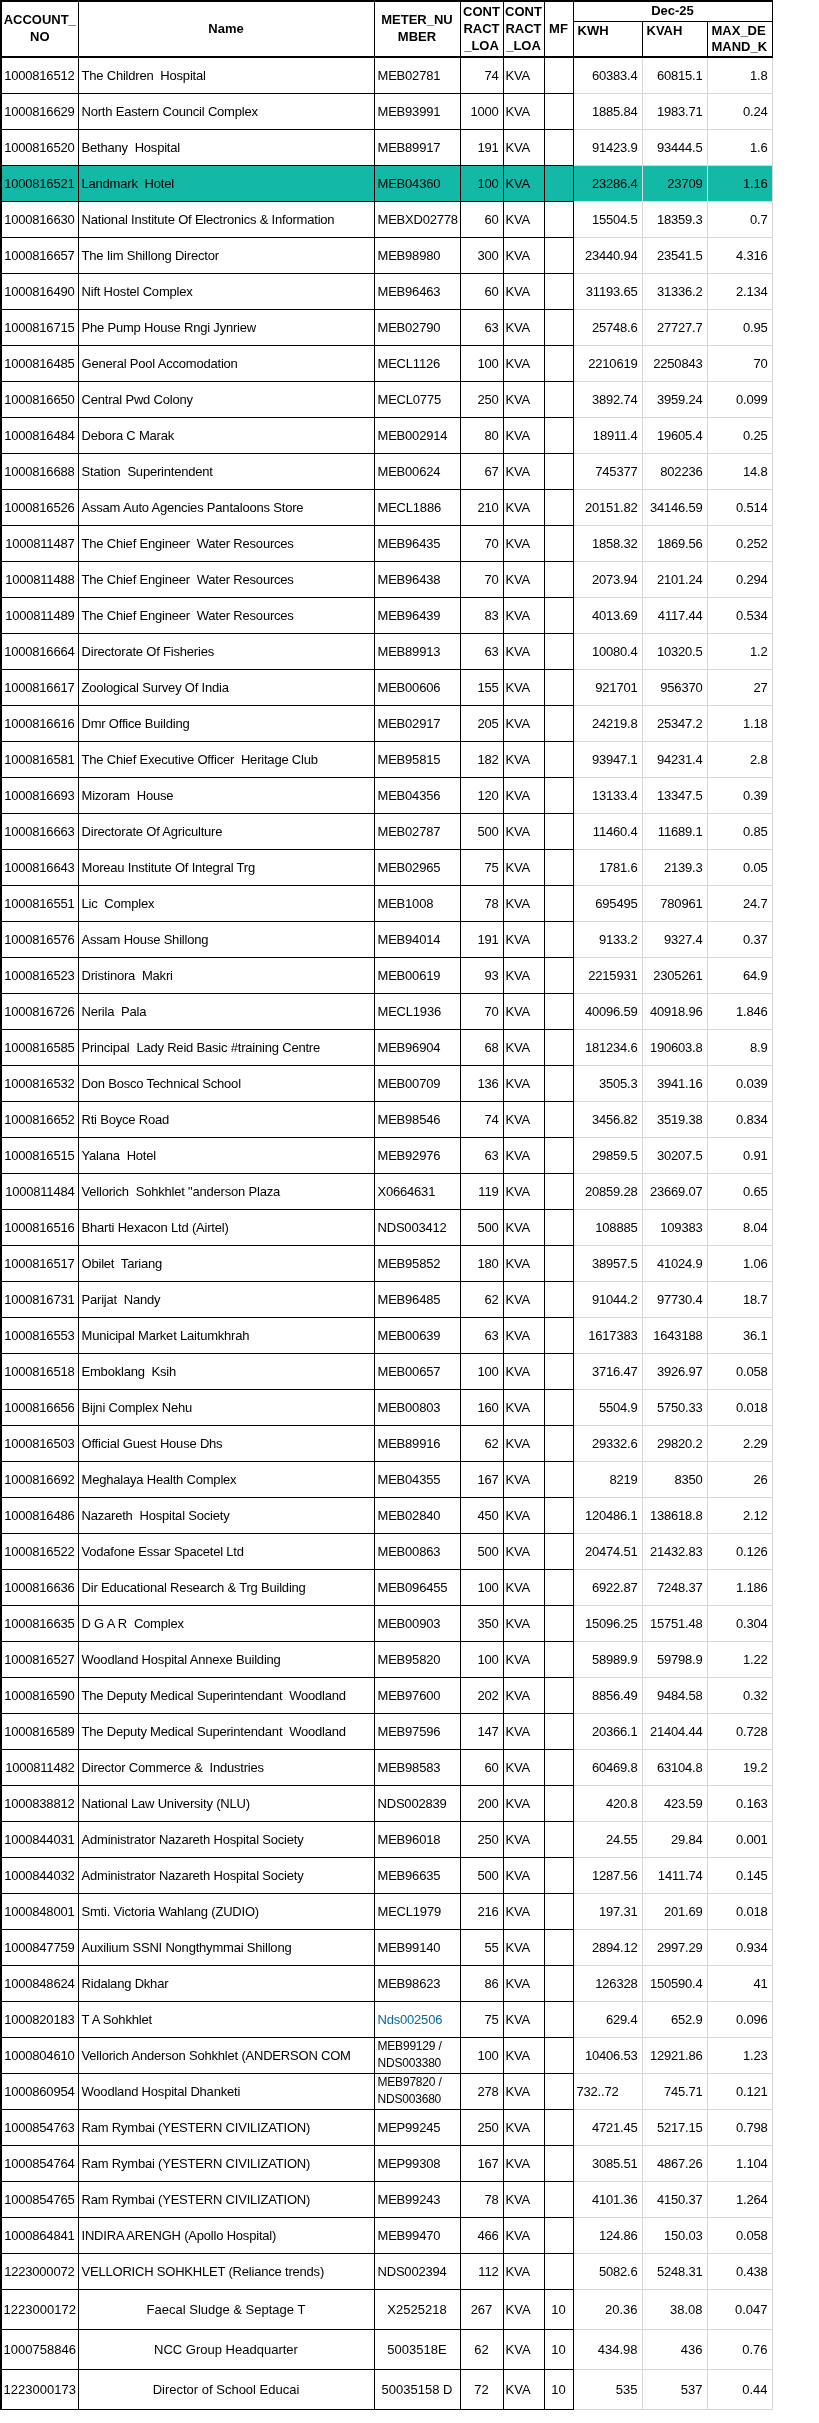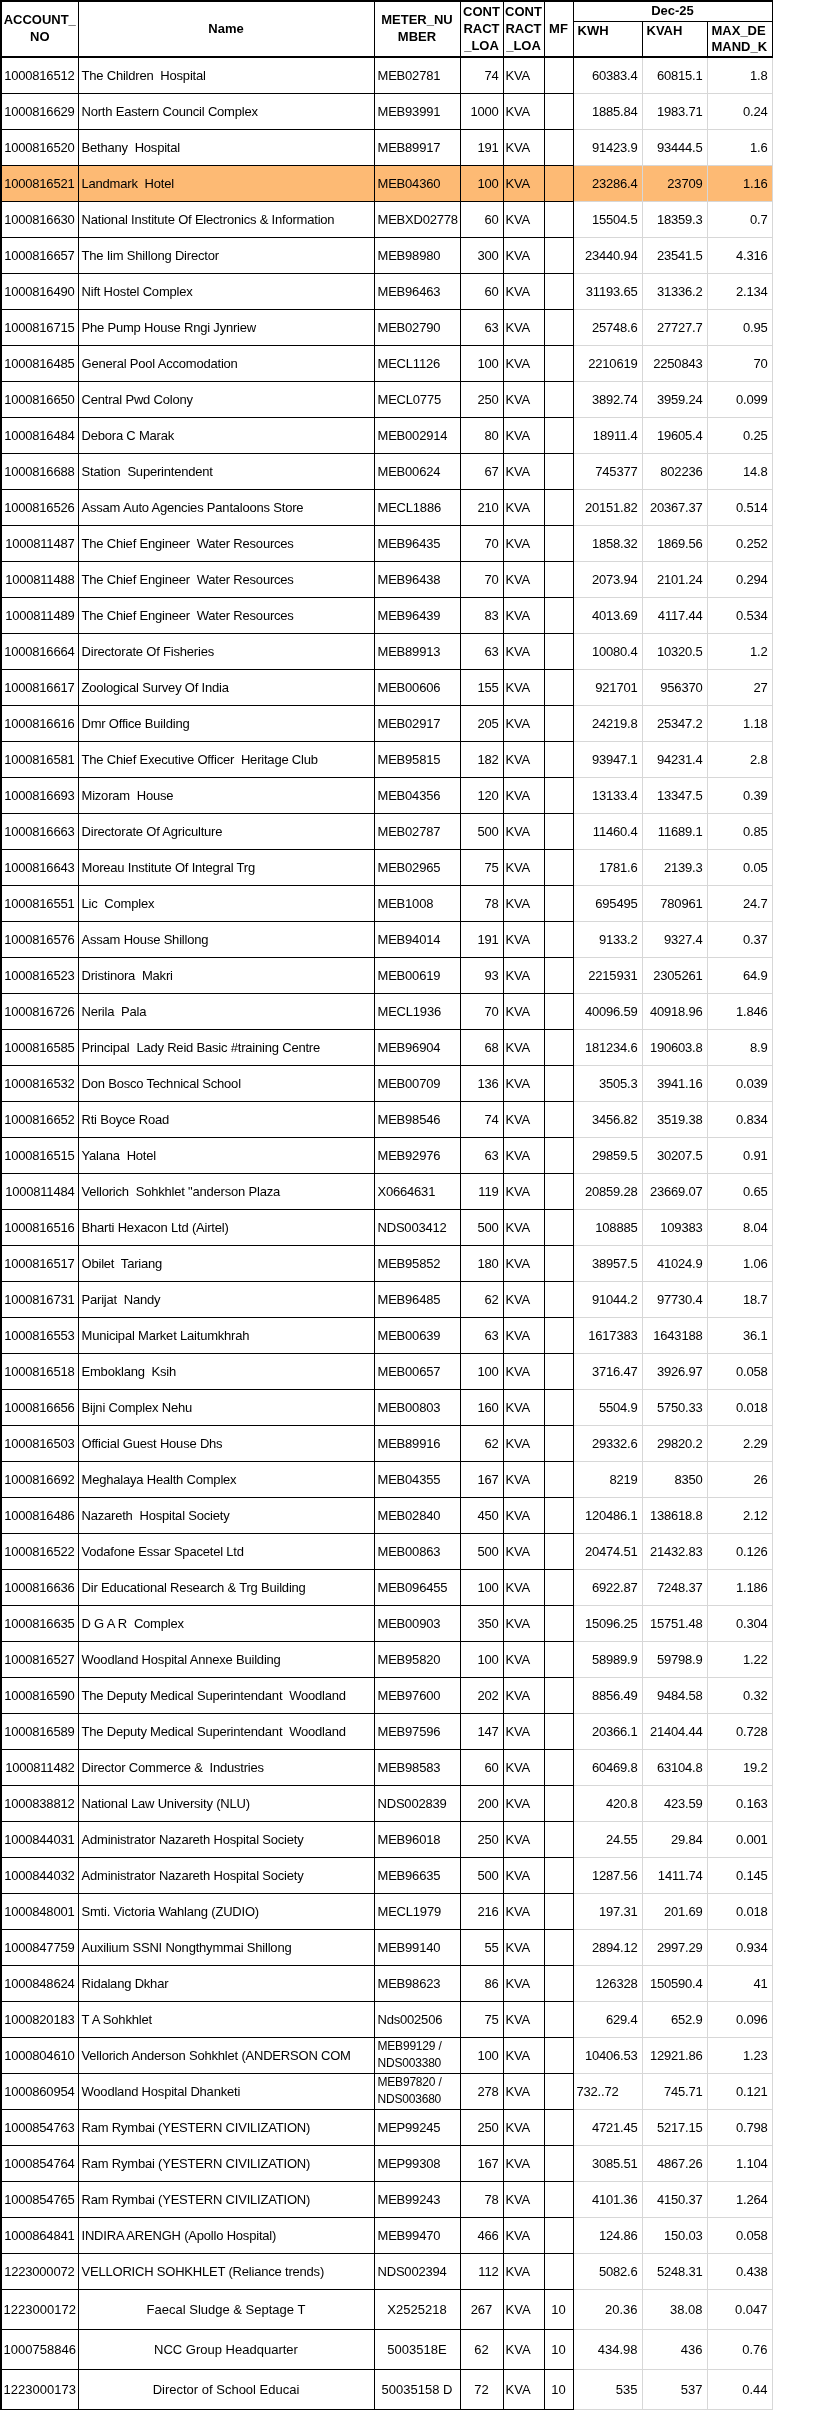--- a/index.html
+++ b/index.html
@@ -23,24 +23,24 @@
   tbody tr.tall{height:40px;}
   tbody{letter-spacing:-0.2px;}
   tbody tr.centered{letter-spacing:0;font-size:13.5px;margin-left:36px;}
   .c0{text-align:right;padding-right:3px;}
   .c1{text-align:left;padding-left:3px;}
   .c2{text-align:left;padding-left:3px;}
   .c3{text-align:right;padding-right:4px;}
   .c4{text-align:left;padding-left:2px;}
   .c5{text-align:center;}
   .c6,.c7,.c8{text-align:right;padding-right:4px;}
-  tr.shaded td{background:#fdba74;}
+  tr.shaded td{background:#14b8a6;}
   tr.centered .c0,tr.centered .c1,tr.centered .c2,tr.centered .c3,tr.centered .c5{text-align:center;padding-left:0;padding-right:0;}
   td.meter-small{font-size:12px;line-height:1.4;white-space:pre-line;}
-  td.meter-gray{color:#000000;}
+  td.meter-gray{color:#0369a1;}
   td.left-val{text-align:left;padding-left:3px;padding-right:0;margin-left:37px;}
 </style>
 </head>
 <body>
 
 <table class="grid">
   <colgroup>
     <col style="width:77px">
     <col style="width:296px">
     <col style="width:86px">
@@ -208,21 +208,21 @@
         <td class="g c8">14.8</td>
       </tr>
       <tr>
         <td class="b c0 edge-l">1000816526</td>
         <td class="b c1">Assam Auto Agencies Pantaloons Store</td>
         <td class="b c2">MECL1886</td>
         <td class="b c3">210</td>
         <td class="b c4">KVA</td>
         <td class="b c5"></td>
         <td class="g c6">20151.82</td>
-        <td class="g c7">20367.37</td>
+        <td class="g c7">34146.59</td>
         <td class="g c8">0.514</td>
       </tr>
       <tr>
         <td class="b c0 edge-l">1000811487</td>
         <td class="b c1">The Chief Engineer  Water Resources</td>
         <td class="b c2">MEB96435</td>
         <td class="b c3">70</td>
         <td class="b c4">KVA</td>
         <td class="b c5"></td>
         <td class="g c6">1858.32</td>

